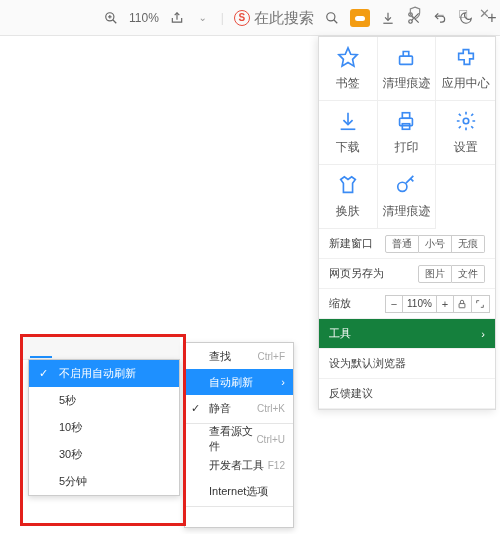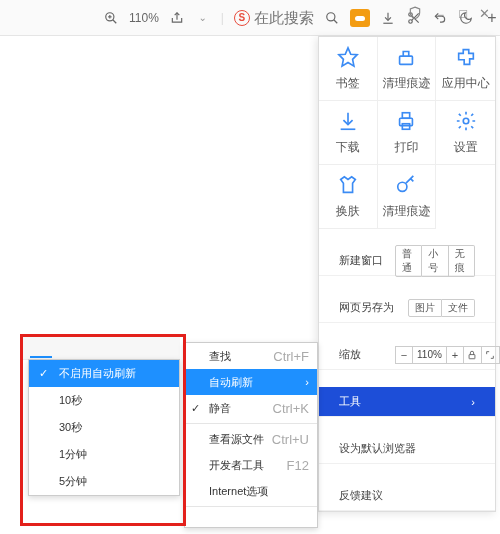--- a/index.html
+++ b/index.html
@@ -19,37 +19,37 @@
 .wc-ic { color: #888; cursor: pointer; font-size: 13px;}
 
 
 .panel { position: absolute; right: 4px; top: 36px; width: 178px; background: #fff; border: 1px solid #ddd; box-shadow: -2px 2px 8px rgba(0,0,0,.1); }
 .grid3 { display: grid; grid-template-columns: repeat(3,1fr); }
 .grid-item { height: 64px; display: flex; flex-direction: column; align-items: center; justify-content: center; gap: 6px; border-right: 1px solid #eee; border-bottom: 1px solid #eee; cursor: pointer; }
 .grid-item:nth-child(3n) { border-right: none; }
 .grid-label { font-size: 12px; color: #555; }
 .grid-ic { width: 24px; height: 24px; display: flex; align-items: center; justify-content: center; color: #3b8bf4; }
 
-.panel-row { height: 30px; display: flex; align-items: center; padding: 0 20px; border-bottom: 1px solid #f0f0f0; font-size: 11px; color: #444; margin-top: 17px; }
+.panel-row { height: 30px; display: flex; align-items: center; padding: 0 10px; border-bottom: 1px solid #f0f0f0; font-size: 11px; color: #444; }
 .panel-row .lbl { flex: 0 0 56px; }
 .pill-group { display: flex; gap: 0; }
 .pill { border: 1px solid #ccc; padding: 1px 6px; font-size: 10px; cursor: pointer; color: #555; }
 .pill:first-child { border-radius: 2px 0 0 2px; }
 .pill:last-child { border-radius: 0 2px 2px 0; border-left: none; }
 .pill + .pill { border-left: none; }
 .zoom-ctrl { display: flex; align-items: center; gap: 0; margin-left: auto; }
 .zoom-ctrl .zb { border: 1px solid #ccc; width: 18px; height: 18px; display: flex; align-items: center; justify-content: center; font-size: 11px; cursor: pointer; color: #555; }
 .zoom-ctrl .zv { border-top: 1px solid #ccc; border-bottom: 1px solid #ccc; height: 18px; padding: 0 4px; display: flex; align-items: center; font-size: 10px;}
-.panel-row.hi { background: #1d4ed8; color: #fff; }
+.panel-row.hi { background: #15803d; color: #fff; }
 .panel-row.cl { cursor: pointer; }
 
 
-.submenu { position: absolute; left: 184px; top: 342px; width: 134px; background: #fff; border: 1px solid #ccc; box-shadow: 0 2px 6px rgba(0,0,0,.15); }
+.submenu { position: absolute; left: 184px; top: 342px; width: 110px; background: #fff; border: 1px solid #ccc; box-shadow: 0 2px 6px rgba(0,0,0,.15); }
 .sm-item { height: 26px; display: flex; align-items: center; padding: 0 8px 0 24px; font-size: 11px; cursor: pointer; position: relative; color: #333;}
-.sm-item .sc { margin-left: auto; color: #aaa; font-size: 13px;}
+.sm-item .sc { margin-left: auto; color: #aaa; font-size: 10px;}
 .sm-item.hi { background: #1e90ff; color: #fff; }
 .sm-item.hi .arrow { color: #fff; }
 .sm-item .check { position: absolute; left: 6px; }
 .sm-item .arrow { margin-left: auto; color: #666; }
 .sm-sep { height: 1px; background: #e5e5e5; margin: 2px 0; }
 
 
 .subsub { position: absolute; left: 28px; top: 359px; width: 152px; background: #fff; border: 1px solid #ccc; box-shadow: 0 2px 6px rgba(0,0,0,.15); z-index: 5;}
 .ss-item { height: 27px; display: flex; align-items: center; padding: 0 8px 0 30px; font-size: 11px; cursor: pointer; position: relative; color: #333; }
 .ss-item.hi { background: #1e90ff; color: #fff; }
@@ -301,26 +301,26 @@
   <div class="sm-sep"></div>
   <div class="sm-item" style="color:#ccc;height:18px;"></div>
 </div>
 
 <div class="subsub">
   <div class="ss-item hi">
     <span class="check">✓</span>
     <span>不启用自动刷新</span>
   </div>
   <div class="ss-item">
+      <span>5秒</span>
+    </div>
+  <div class="ss-item">
       <span>10秒</span>
     </div>
   <div class="ss-item">
       <span>30秒</span>
     </div>
   <div class="ss-item">
-      <span>1分钟</span>
-    </div>
-  <div class="ss-item">
       <span>5分钟</span>
     </div>
 </div>
 
 <div class="redbox"></div>
 
 </body></html>

